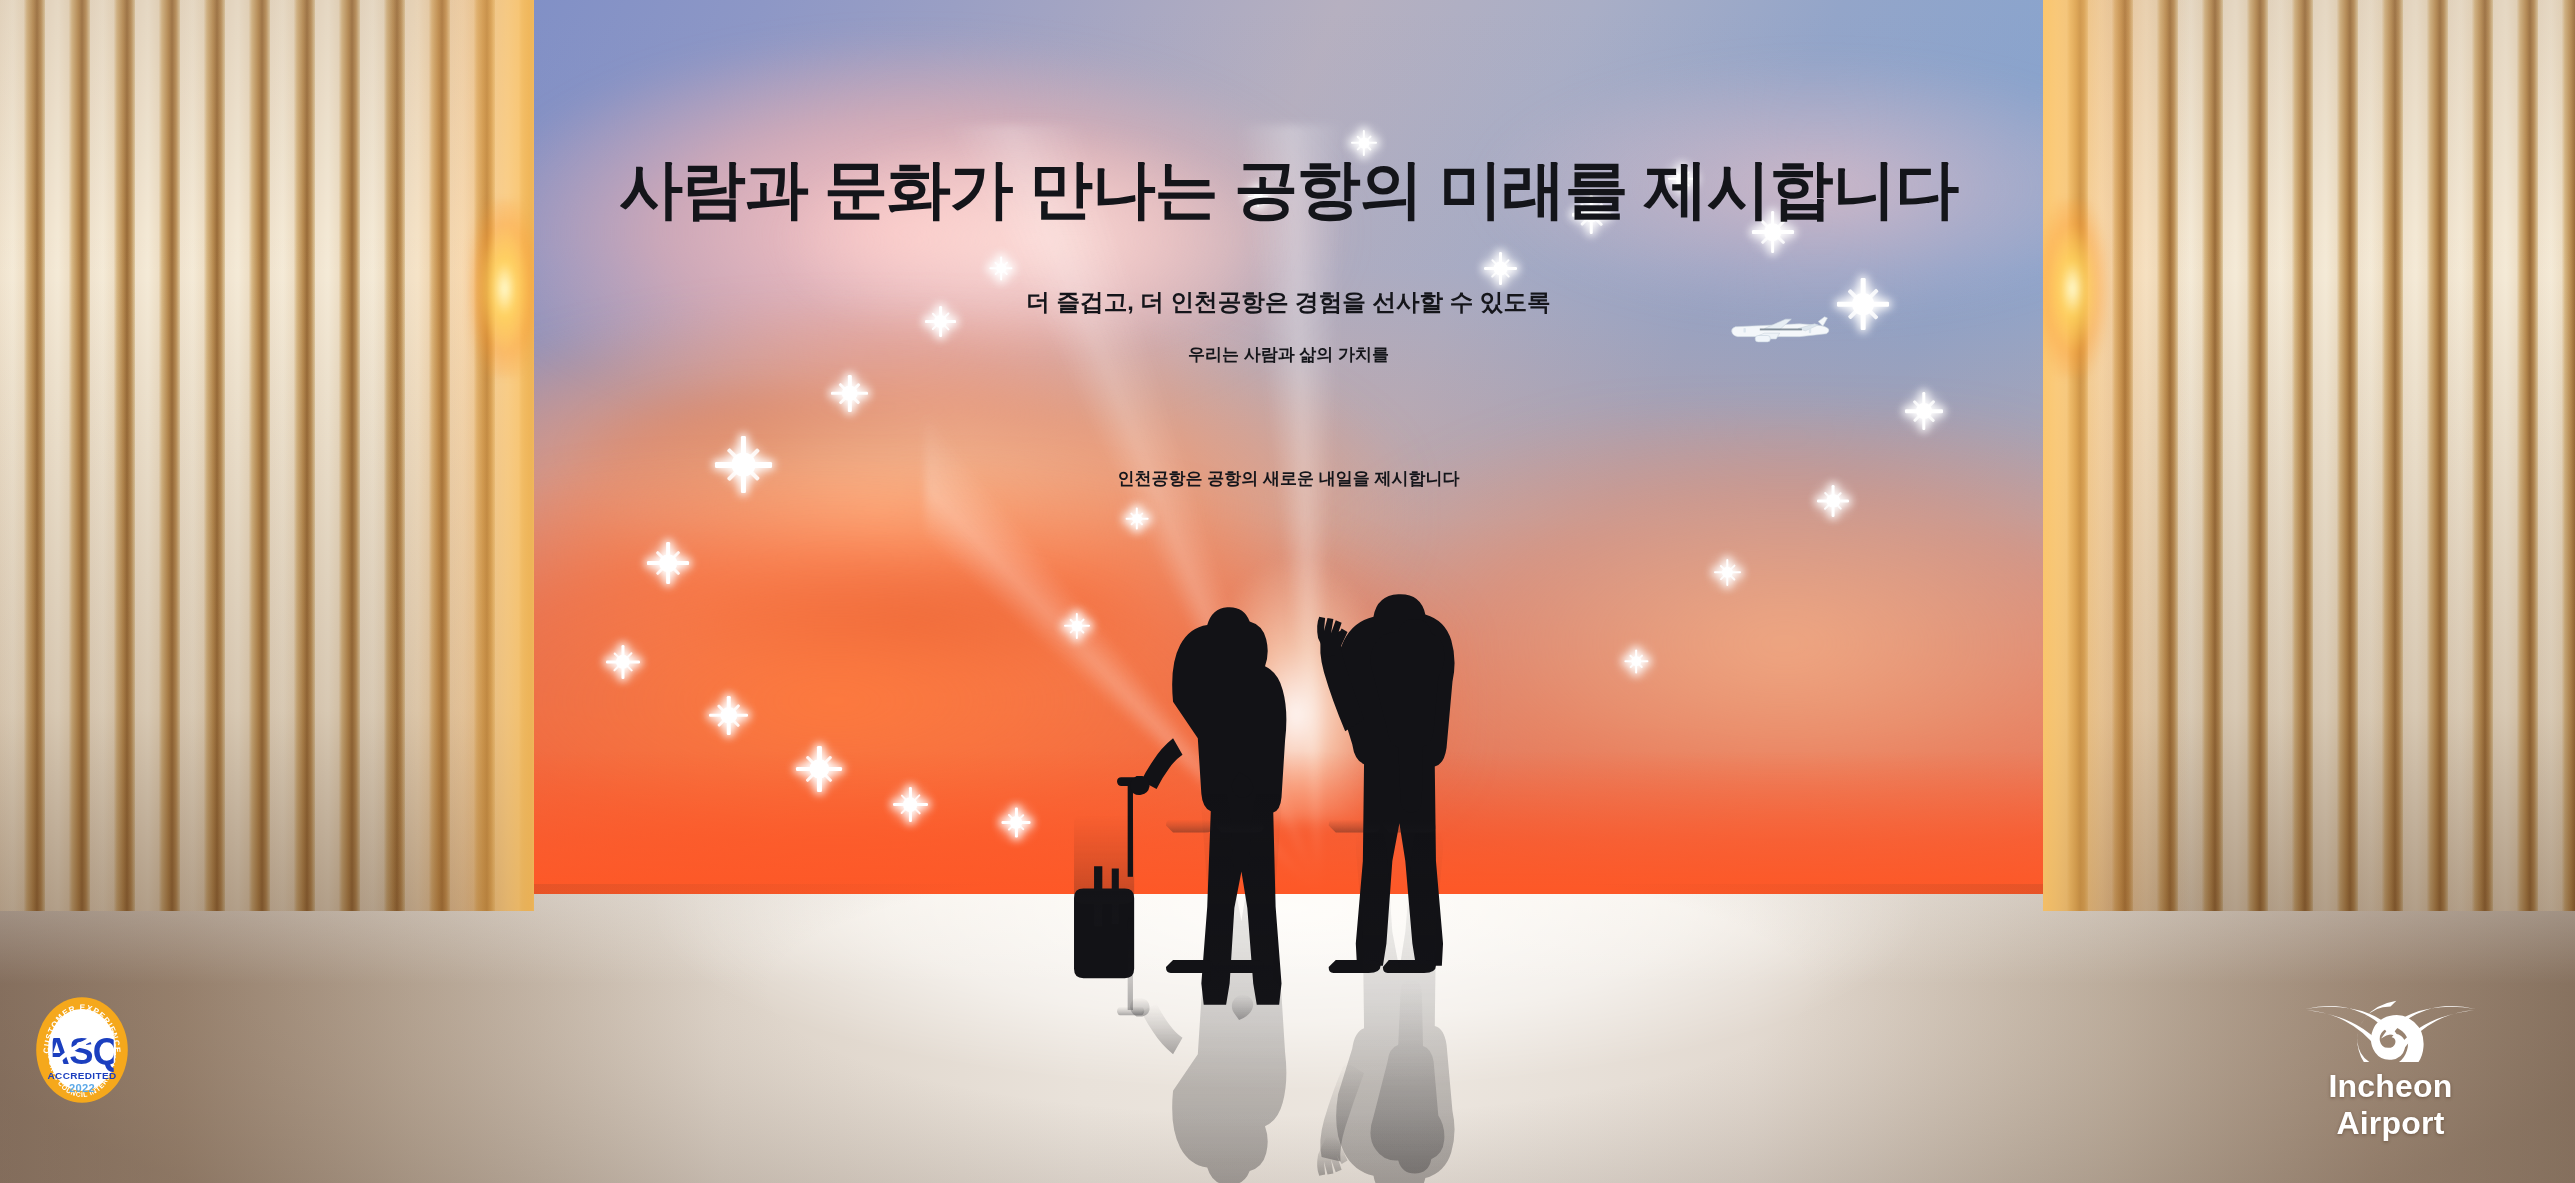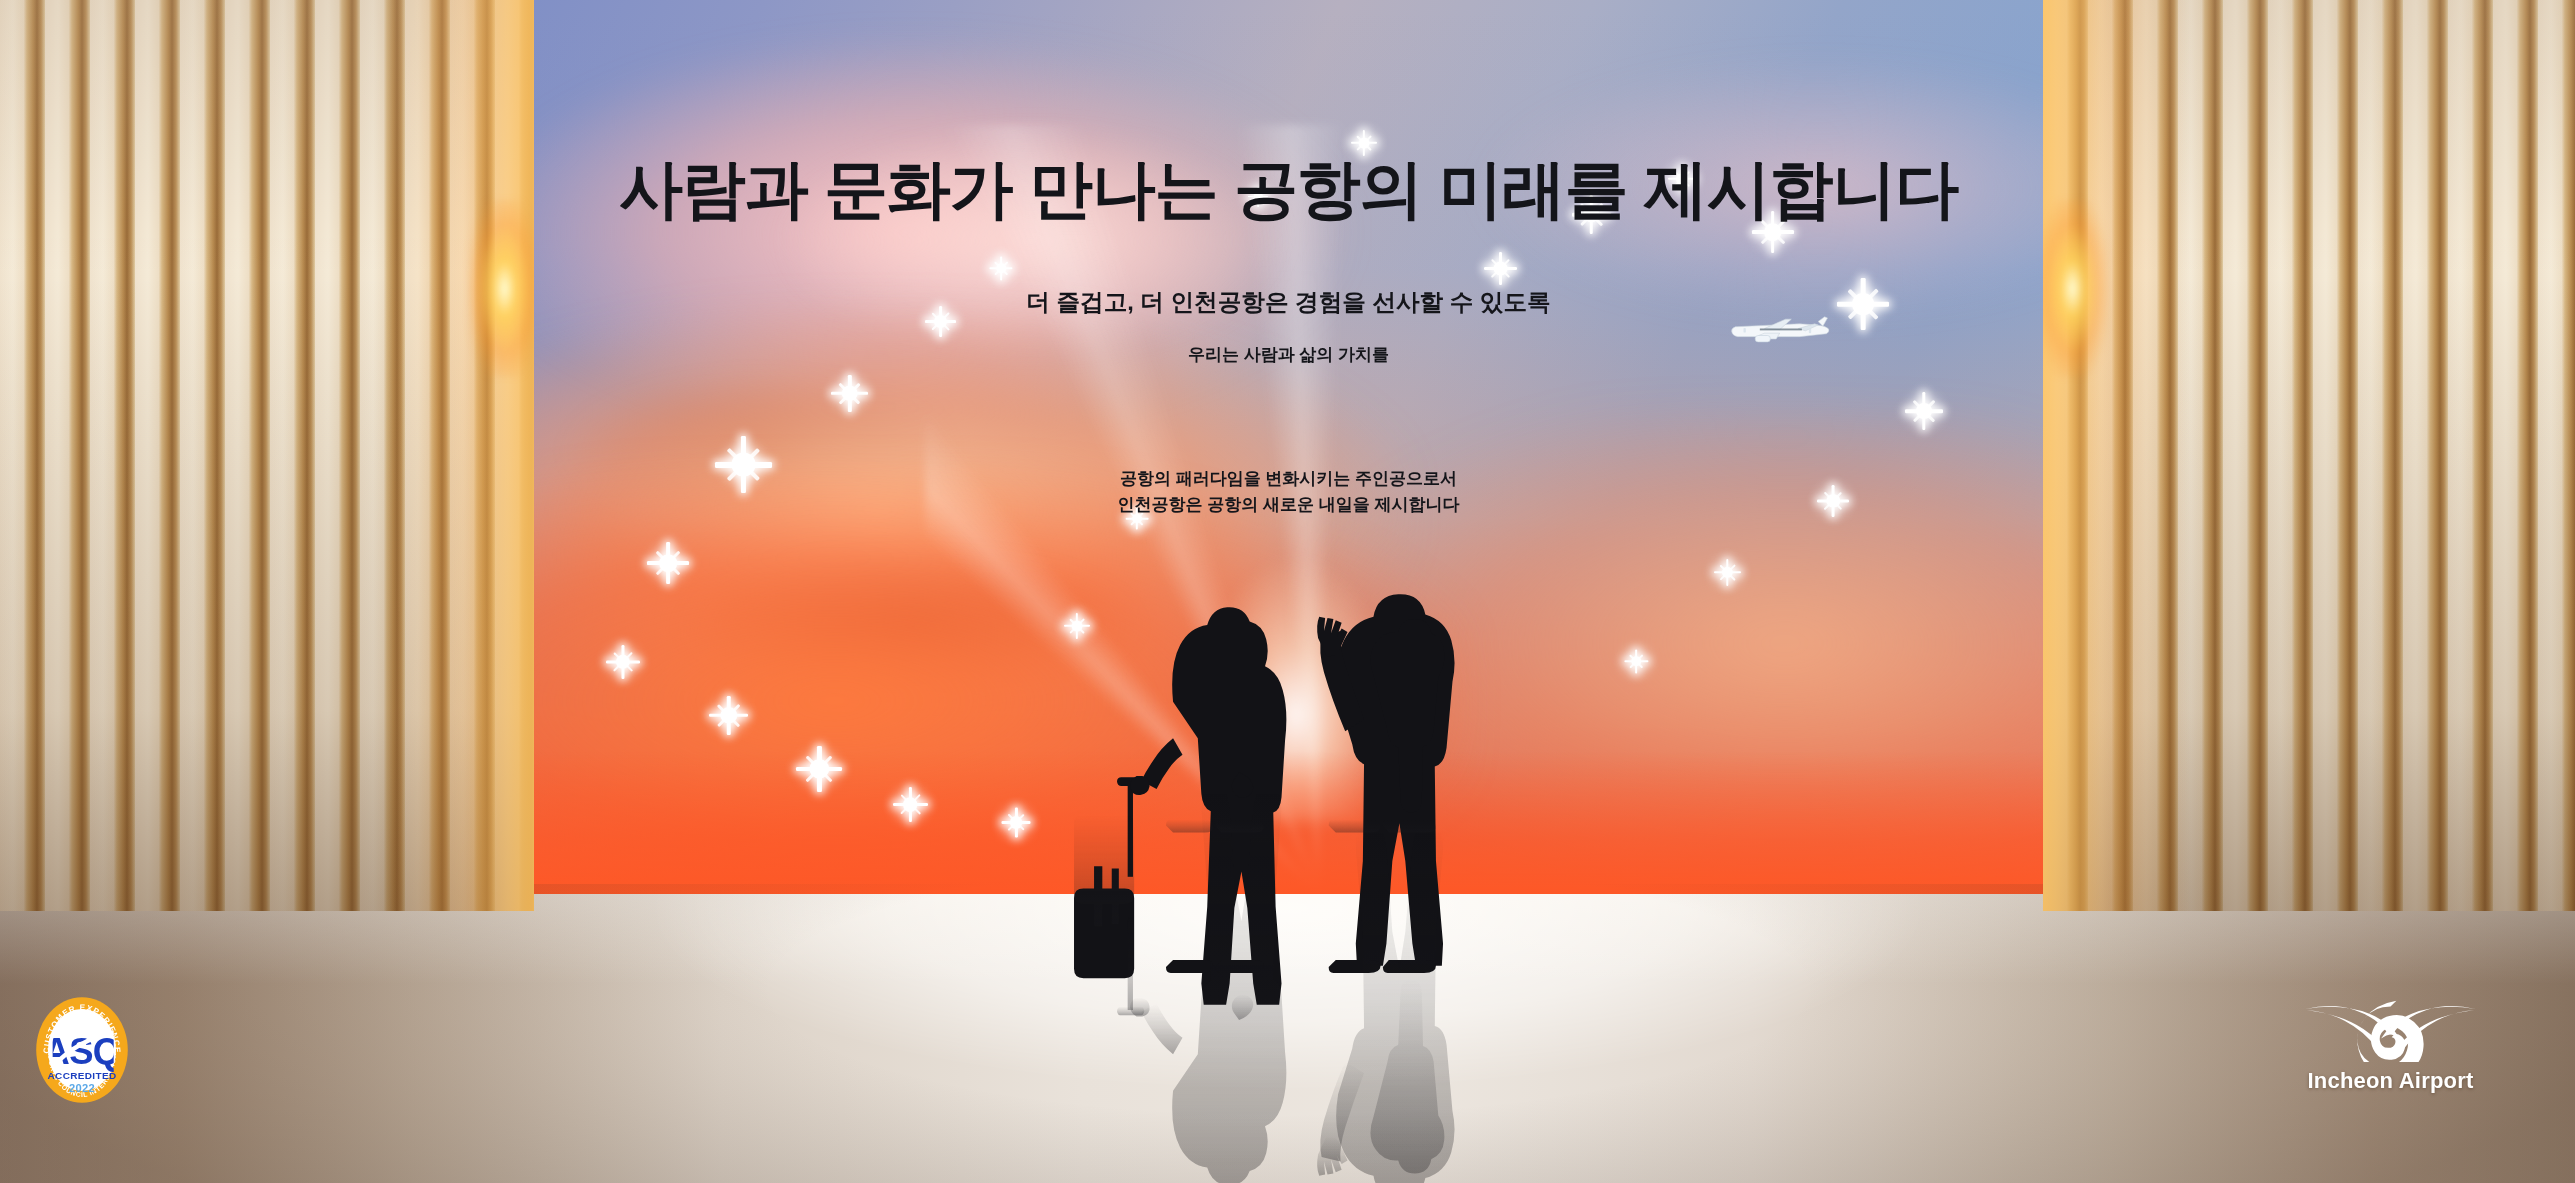--- a/index.html
+++ b/index.html
@@ -135,21 +135,21 @@
 
   
   .badge-row{position:absolute;left:35px;top:996px;display:flex;align-items:center;gap:15.3px;}
   .asq{width:94px;height:108px;flex:none;}
   .badge-caption{color:#fff;font-size:19.5px;font-weight:700;line-height:1.55;
     text-shadow:0 1.2px 3.5px rgba(60,35,15,.55);white-space:nowrap;}
 
   
   .logo{position:absolute;right:88px;top:996px;width:195px;text-align:center;}
   .logo svg{display:block;margin:0 auto;}
-  .logo-text{color:#fff;font-size:22px;font-weight:700;letter-spacing:0.2px;margin-top:5.9px;
+  .logo-text{color:#fff;font-size:32px;font-weight:700;letter-spacing:0.2px;margin-top:5.9px;
     text-shadow:0 1.2px 3.5px rgba(60,35,15,.45);}
 </style>
 </head>
 <body>
 
 <div id="banner">
 
   <div class="floor"></div>
   <div class="floor-sheen"></div>
 
@@ -297,21 +297,20 @@
       </div>
   </div>
 
   <div class="copy">
     <div class="headline">사람과 문화가 만나는 공항의 미래를 제시합니다</div>
     <div class="sub">더 즐겁고, 더 인천공항은 경험을 선사할 수 있도록</div>
     <div class="para p1">
       <div>우리는 사람과 삶의 가치를</div>
     </div>
     <div class="para p2">
-      <div>공항의 패러다임을 변화시키는 주인공으로서</div>
       <div>인천공항은 공항의 새로운 내일을 제시합니다</div>
     </div>
   </div>
 
   <svg class="people" viewBox="0 0 4370 2008" preserveAspectRatio="none">
     <defs>
       <linearGradient id="refl" x1="0" y1="0" x2="0" y2="1">
         <stop offset="0%" stop-color="#1a1a1e" stop-opacity=".40"></stop>
         <stop offset="55%" stop-color="#1a1a1e" stop-opacity=".16"></stop>
         <stop offset="100%" stop-color="#1a1a1e" stop-opacity="0"></stop>

